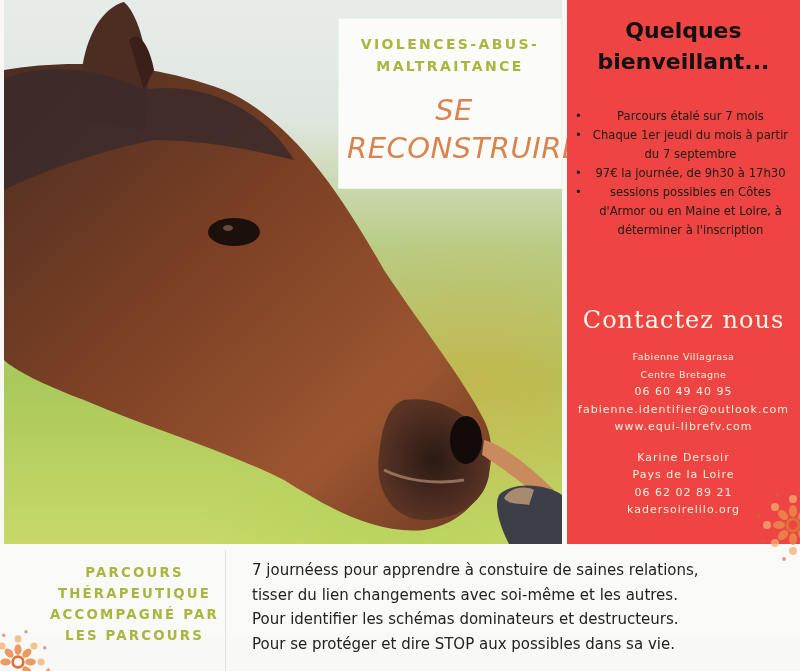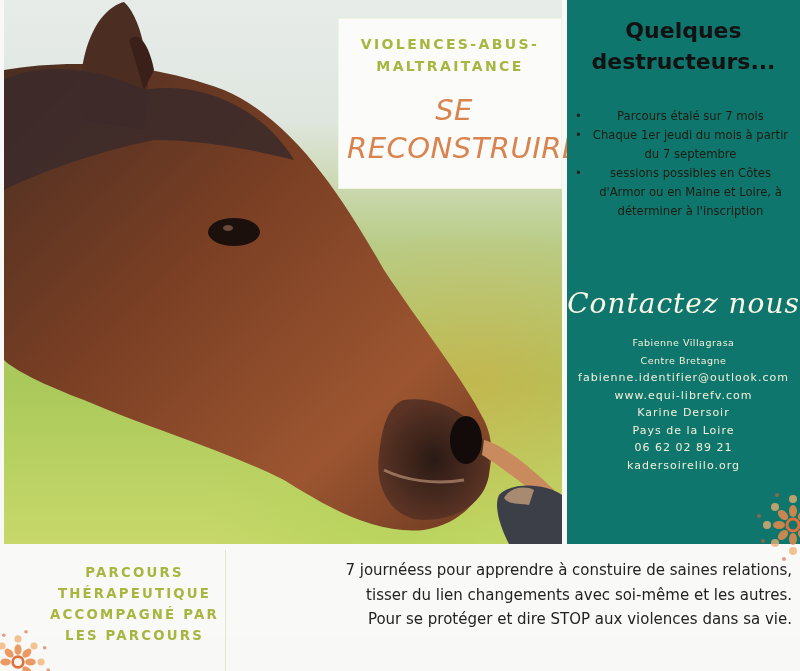--- a/index.html
+++ b/index.html
@@ -29,56 +29,56 @@
     }
     .title-card .headline {
       margin-top: 14px; color: #d9834e;
       font-family: "DejaVu Sans", sans-serif; font-size: 29px; line-height: 38px;
       letter-spacing: 0.5px; font-style: italic; font-weight: 300; padding-left: 8px;
     }
 
     
     .side {
       position: absolute; left: 567px; top: 0; width: 233px; height: 544px;
-      background: #0f766e; text-align: center; overflow: hidden;
+      background: #ef4444; text-align: center; overflow: hidden;
     }
     .side h2 {
       margin-top: 15px; color: #111; font-family: "DejaVu Sans", sans-serif;
       font-weight: bold; font-size: 22px; line-height: 31px;
     }
     .side ul { list-style: none; margin-top: 30px; padding: 0 6px 0 8px; }
     .side li {
       position: relative; color: #1c1c10; font-size: 11.6px; line-height: 19px;
       padding-left: 12px; 
     }
     .side li::before {
       content: "\2022"; position: absolute; left: 0; top: 0; color: #222;
     }
     .side .contact-title {
       margin-top: 66px; color: #fbf7e6; font-family: "DejaVu Serif", serif;
-      font-style: italic; font-size: 28px; letter-spacing: 1px;
+      font-size: 24px; letter-spacing: 1px;
     }
     .side .contact { margin-top: 14px; color: #f2f0d8; font-size: 9.5px; line-height: 17.5px; letter-spacing: 0.5px; }
     .side .contact .big { font-size: 11px; letter-spacing: 1px; }
-    .side .contact-block + .contact-block { margin-top: 0; }
+    .side .contact-block + .contact-block { margin-top: 13px; }
 
     
     .bottom {
       position: absolute; left: 0; top: 544px; width: 800px; height: 91px;
       background: #f9f9f8;
     }
     .bottom .left-title {
       position: absolute; left: 42px; top: 18px; width: 185px; text-align: center;
       color: #a8b63f; font-weight: bold; font-size: 13.3px; letter-spacing: 2.2px; line-height: 21px;
     }
     .bottom .divider {
       position: absolute; left: 225px; top: 6px; width: 1px; height: 121px; background: #e3e6cf;
     }
     .bottom .desc {
-      position: absolute; left: 252px; top: 14px; width: 540px; text-align: right;
+      position: absolute; left: 252px; top: 14px; width: 540px; text-align: left;
       color: #222; font-size: 15px; line-height: 24.5px;
     }
 
     
     .flower { position: absolute; }
     .flower-bl { left: -22px; top: 622px; width: 80px; height: 80px; }
     .flower-br { left: 748px; top: 480px; width: 90px; height: 90px; }
   </style>
 </head>
 <body>
@@ -126,32 +126,34 @@
   </div>
   <div class="headline">
     <div>SE</div>
     <div>RECONSTRUIRE</div>
   </div>
 </div>
 
 <div class="side">
   <h2>
     <div>Quelques</div>
-    <div>destructeurs...</div>
+    <div>bienveillant...</div>
   </h2>
   <ul>
     <li>Parcours étalé sur 7 mois</li>
     <li>Chaque 1er jeudi du mois à partir du 7 septembre</li>
+    <li>97€ la journée, de 9h30 à 17h30</li>
     <li>sessions possibles en Côtes d'Armor ou en Maine et Loire, à déterminer à l'inscription</li>
   </ul>
   <div class="contact-title">Contactez nous</div>
   <div class="contact">
     <div class="contact-block">
       <div>Fabienne Villagrasa</div>
       <div>Centre Bretagne</div>
+      <div class="big">06 60 49 40 95</div>
       <div class="big">fabienne.identifier@outlook.com</div>
       <div class="big">www.equi-librefv.com</div>
     </div>
     <div class="contact-block">
       <div class="big">Karine Dersoir</div>
       <div class="big">Pays de la Loire</div>
       <div class="big">06 62 02 89 21</div>
       <div class="big">kadersoirelilo.org</div>
     </div>
   </div>
@@ -161,21 +163,22 @@
   <div class="left-title">
     <div>PARCOURS</div>
     <div>THÉRAPEUTIQUE</div>
     <div>ACCOMPAGNÉ PAR</div>
     <div>LES PARCOURS</div>
   </div>
   <div class="divider"></div>
   <div class="desc">
     <div>7 journéess pour apprendre à constuire de saines relations,</div>
     <div>tisser du lien changements avec soi-même et les autres.</div>
-    <div>Pour se protéger et dire STOP aux violences dans sa vie.</div>
+    <div>Pour identifier les schémas dominateurs et destructeurs.</div>
+    <div>Pour se protéger et dire STOP aux possibles dans sa vie.</div>
   </div>
 </div>
 
 <svg class="flower flower-br" viewBox="-45 -45 90 90">
   <g>
     <circle r="6" fill="none" stroke="#e0703a" stroke-width="3"></circle>
     <g fill="#e98a4a" opacity="0.85">
       <ellipse cx="0" cy="-14" rx="4" ry="6"></ellipse>
         <ellipse cx="10" cy="-10" rx="4" ry="6" transform="rotate(45 10 -10)"></ellipse>
       <ellipse cx="14" cy="0" rx="6" ry="4"></ellipse>

